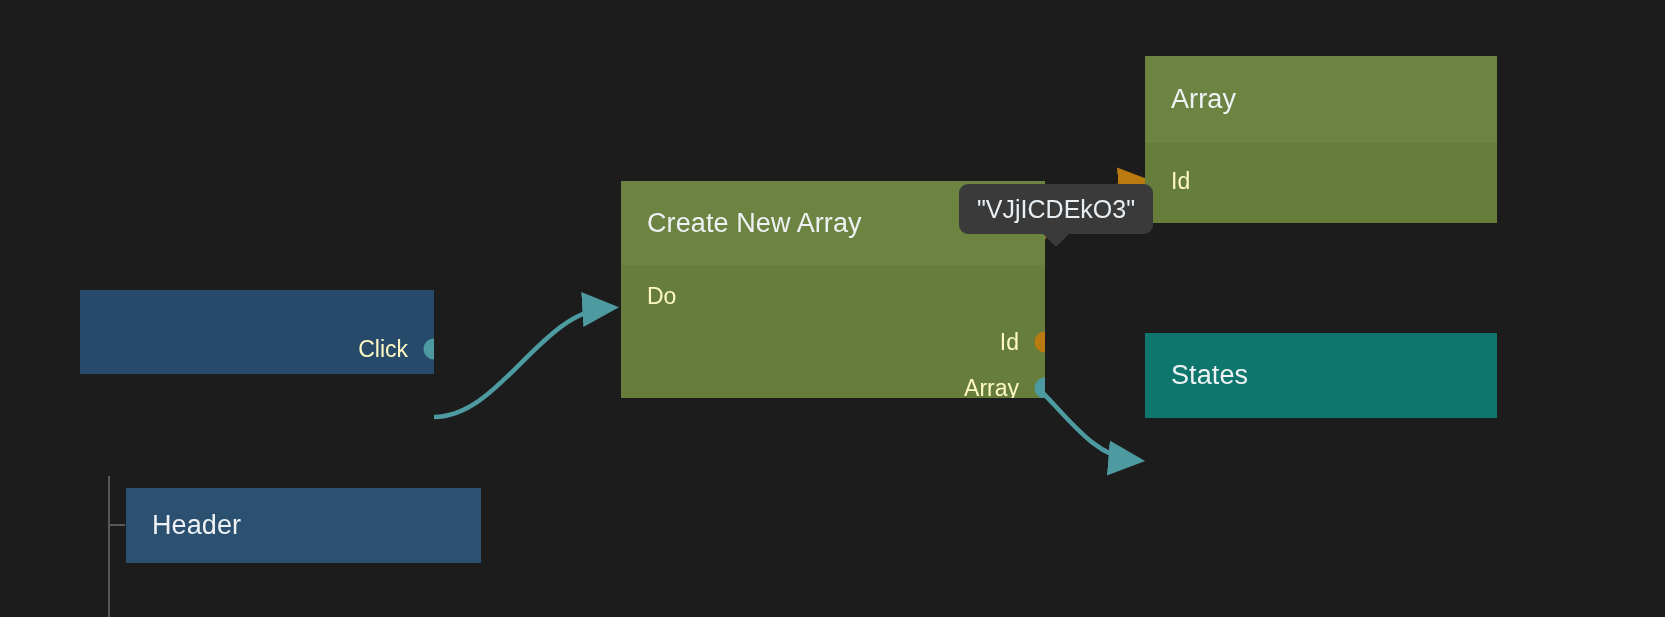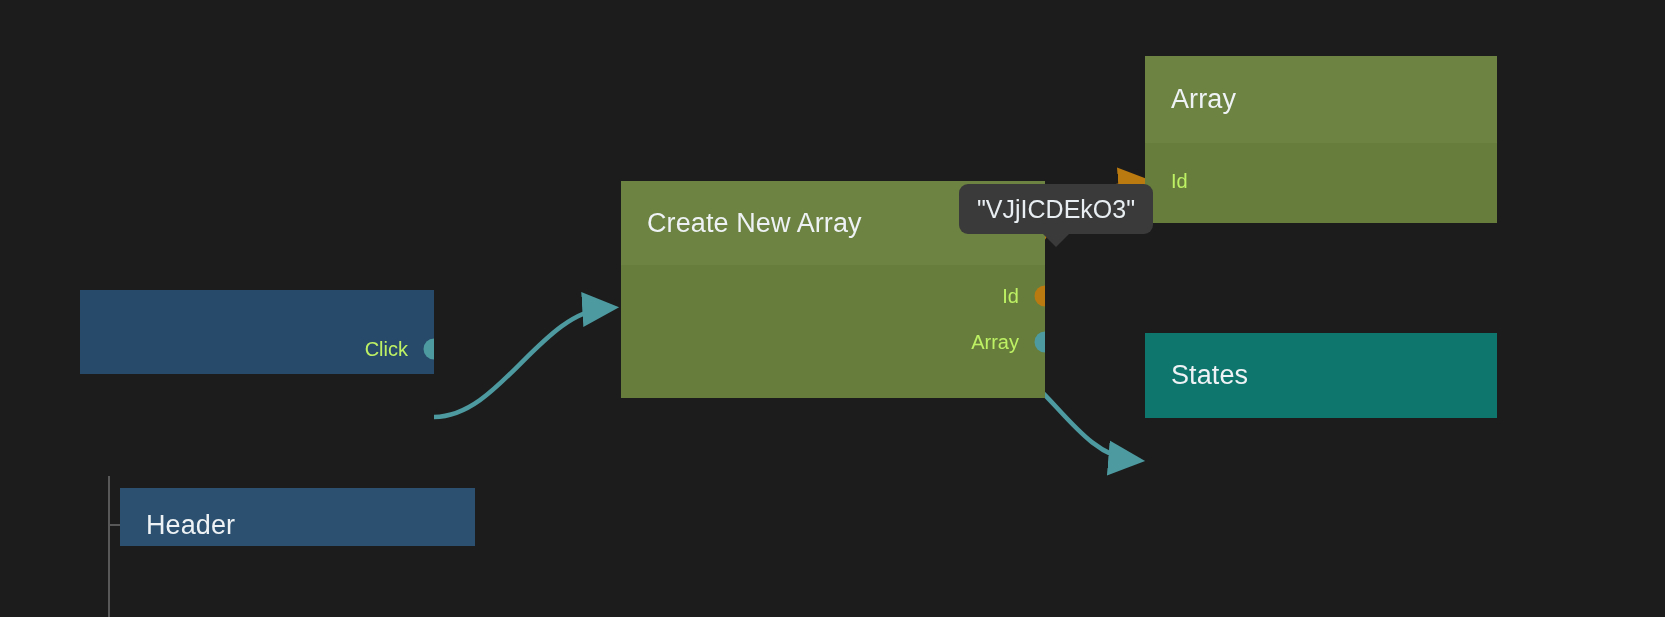--- a/index.html
+++ b/index.html
@@ -44,22 +44,22 @@
   .node-body {
     position: relative;
     box-sizing: border-box;
   }
   .port-row {
     position: relative;
     display: flex;
     align-items: center;
     box-sizing: border-box;
     height: 46px;
-    color: #bef264;
-    font-size: 20px;
+    color: #fef9c3;
+    font-size: 23px;
     padding: 0 26px;
   }
   .port-row.out {
     justify-content: flex-end;
   }
   .port-row.in {
     justify-content: flex-start;
   }
 
   
@@ -145,31 +145,34 @@
 
   <div class="node skin-blue" style="left:80px; top:290px; width:354px;">
     <div class="node-body" style="height:84px; padding-top:36px;">
       <div class="port-row out">
         <span>Click</span>
         <span class="port-dot exec"></span>
       </div>
     </div>
   </div>
 
-  <div class="node skin-blue" style="left:120px; top:488px; width:355px; height:58px;">
+  <div class="node skin-blue" style="left:126px; top:488px; width:355px; height:75px;">
     <div class="node-header" style="height:75px;">
       <span>Header</span>
     </div>
   </div>
 
   <div class="node skin-green" style="left:621px; top:181px; width:424px;">
     <div class="node-header" style="height:84px;">
       <span>Create New Array</span>
     </div>
     <div class="node-body" style="height:133px; padding-top:8px;">
+      <div class="port-row in">
+        <span>Do</span>
+      </div>
       <div class="port-row out">
         <span>Id</span>
         <span class="port-dot data"></span>
       </div>
       <div class="port-row out">
         <span>Array</span>
         <span class="port-dot exec"></span>
       </div>
     </div>
   </div>

